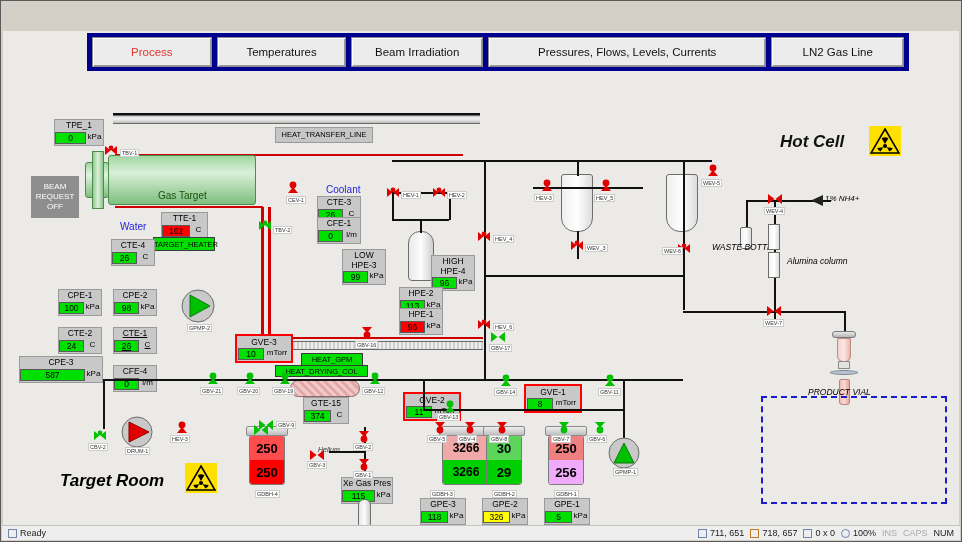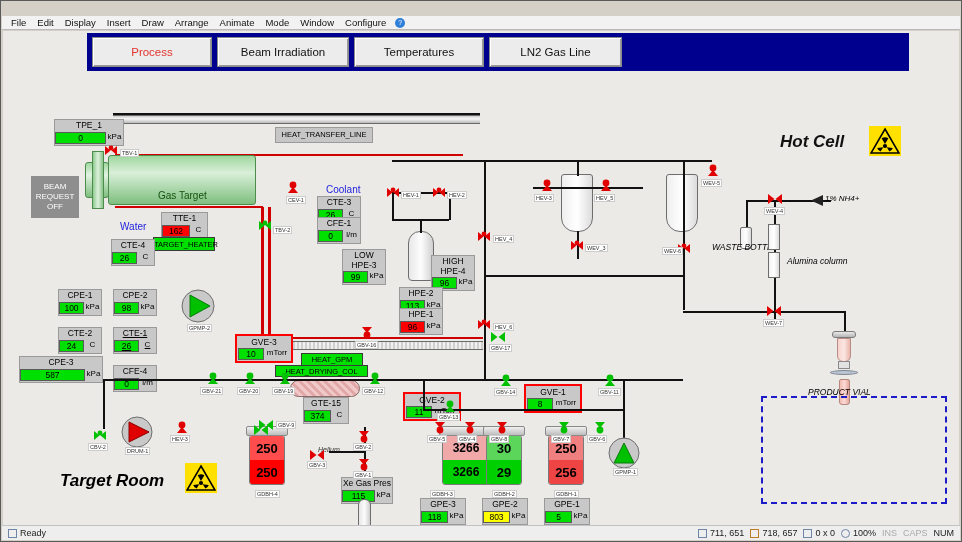--- a/index.html
+++ b/index.html
@@ -149,51 +149,39 @@
     position:absolute; background:#9a9a9a; color:#fff; font-size:8px;
     text-align:center; line-height:10px; padding:2px 0;
   }
 </style>
 </head>
 <body>
 
 <div class="app">
 
 
-  <div class="menubar">
-    <div class="menuitem">File</div>
-    <div class="menuitem">Edit</div>
-    <div class="menuitem">Display</div>
-    <div class="menuitem">Insert</div>
-    <div class="menuitem">Draw</div>
-    <div class="menuitem">Arrange</div>
-    <div class="menuitem">Animate</div>
-    <div class="menuitem">Mode</div>
-    <div class="menuitem">Window</div>
-    <div class="menuitem">Configure</div>
-    <div class="helpicon">?</div>
-  </div>
 
   <div class="canvas">
 
     <div class="tabstrip" style="left:84px;top:2px;">
       <div class="tab active" style="width:120px">Process</div>
+      <div class="tab" style="width:130px">Temperatures</div>
       <div class="tab" style="width:132px">Beam Irradiation</div>
-      <div class="tab" style="width:130px">Temperatures</div>
+      <div class="tab" style="width:279px">Pressures, Flows, Levels, Currents</div>
       <div class="tab" style="width:133px">LN2 Gas Line</div>
     </div>
 
     <div class="bigpipe" style="left:110px;top:84px;width:367px;height:9px;"></div>
     <div class="pipe h" style="left:110px;top:82px;width:367px;"></div>
     <div class="graybox" style="left:272px;top:96px;width:98px;background:#c6c6c6;color:#000;font-size:7.5px;border:1px solid #9a9a9a;">HEAT_TRANSFER_LINE</div>
 
     <div class="pipe h red" style="left:112px;top:123px;width:348px;height:2px;"></div>
     <div class="pipe h red" style="left:112px;top:175px;width:148px;height:2px;"></div>
 
-    <div class="tagbox" style="left:51px;top:88px;width:70px;">
+    <div class="tagbox" style="left:51px;top:88px;width:50px;">
       <span class="name">TPE_1</span>
       <span class="valrow">
         <span class="v">0</span>
         <span class="u">kPa</span>
       </span>
     </div>
 
     <div class="graybox" style="left:28px;top:145px;width:48px;height:42px;background:#8e8e8e;display:flex;flex-direction:column;justify-content:center;">
       <span>BEAM</span>
       <span>REQUEST</span>
@@ -481,36 +469,36 @@
         <div class="half" style="background:#5bd65b;">30</div>
         <div class="half" style="background:#00d000;">29</div>
       </div>
     </div>
     <div class="vlabel" style="left:489px;top:459px;">GDBH-2</div>
 
     <div class="cyl" style="left:545px;top:404px;width:36px;height:50px;">
       <div class="cap"></div>
       <div class="cylbody">
         <div class="half" style="background:#f08080;">250</div>
-        <div class="half" style="background:#ef4444;">256</div>
+        <div class="half" style="background:#f0abfc;">256</div>
       </div>
     </div>
     <div class="vlabel" style="left:551px;top:459px;">GDBH-1</div>
 
     <div class="tagbox" style="left:417px;top:467px;width:46px;">
       <span class="name">GPE-3</span>
       <span class="valrow">
         <span class="v">118</span>
         <span class="u">kPa</span>
       </span>
     </div>
     <div class="tagbox" style="left:479px;top:467px;width:46px;">
       <span class="name">GPE-2</span>
       <span class="valrow">
-        <span class="v yellow">803</span>
+        <span class="v yellow">326</span>
         <span class="u">kPa</span>
       </span>
     </div>
     <div class="tagbox" style="left:541px;top:467px;width:46px;">
       <span class="name">GPE-1</span>
       <span class="valrow">
         <span class="v">5</span>
         <span class="u">kPa</span>
       </span>
     </div>

